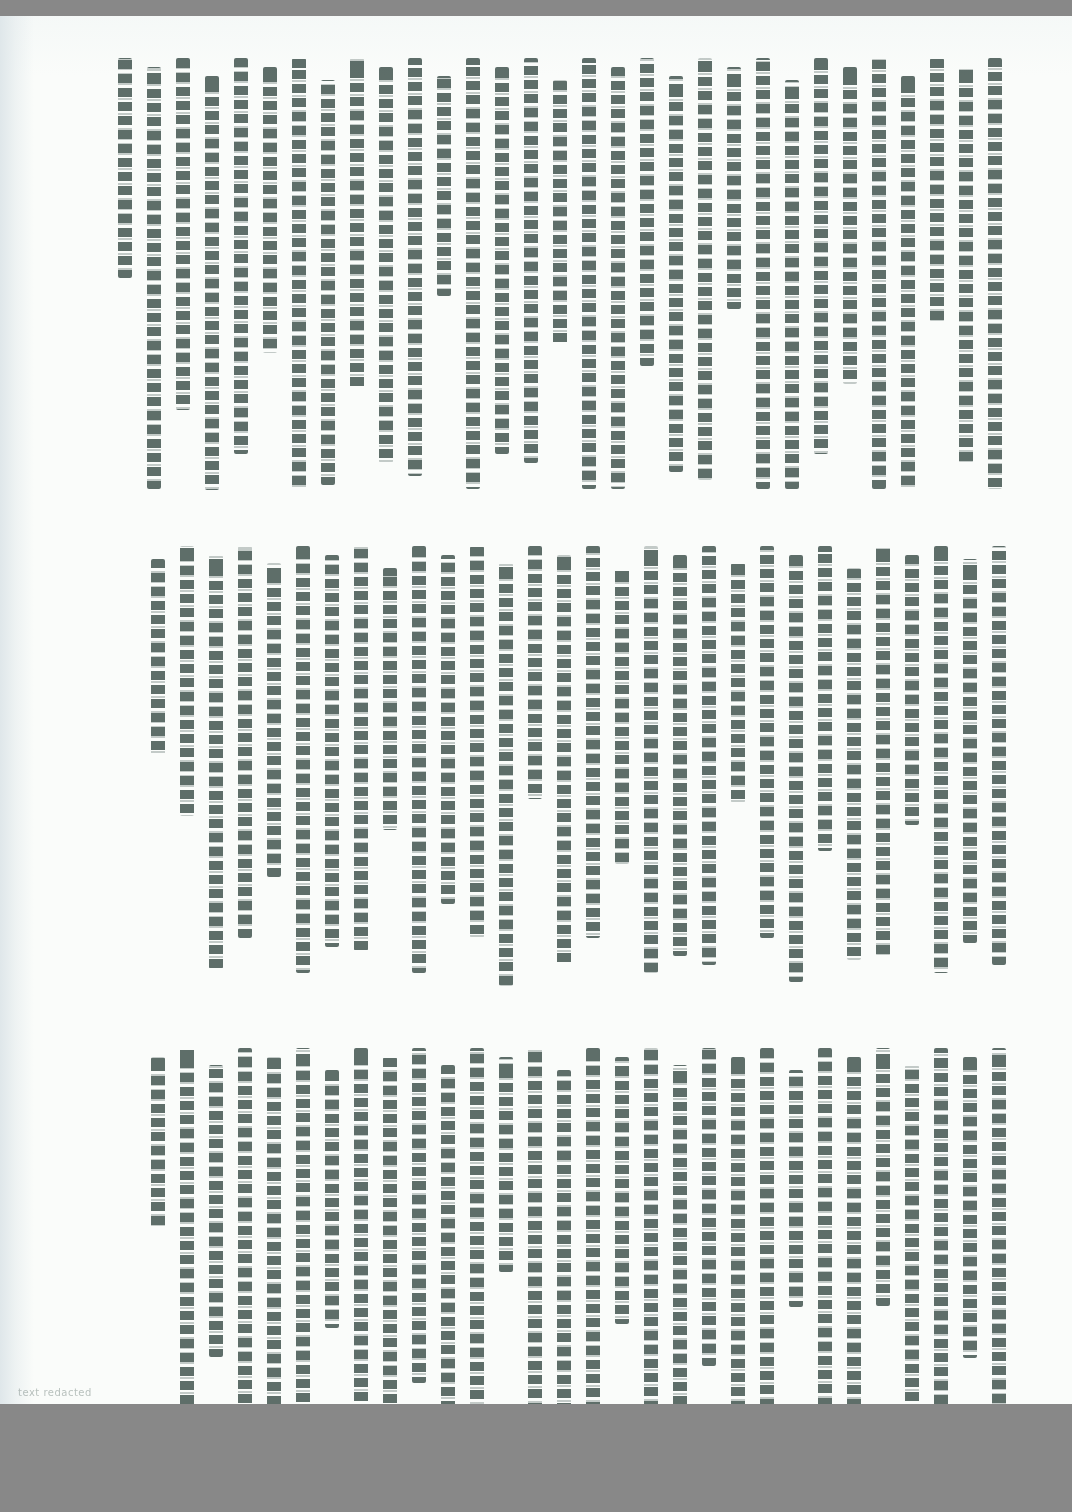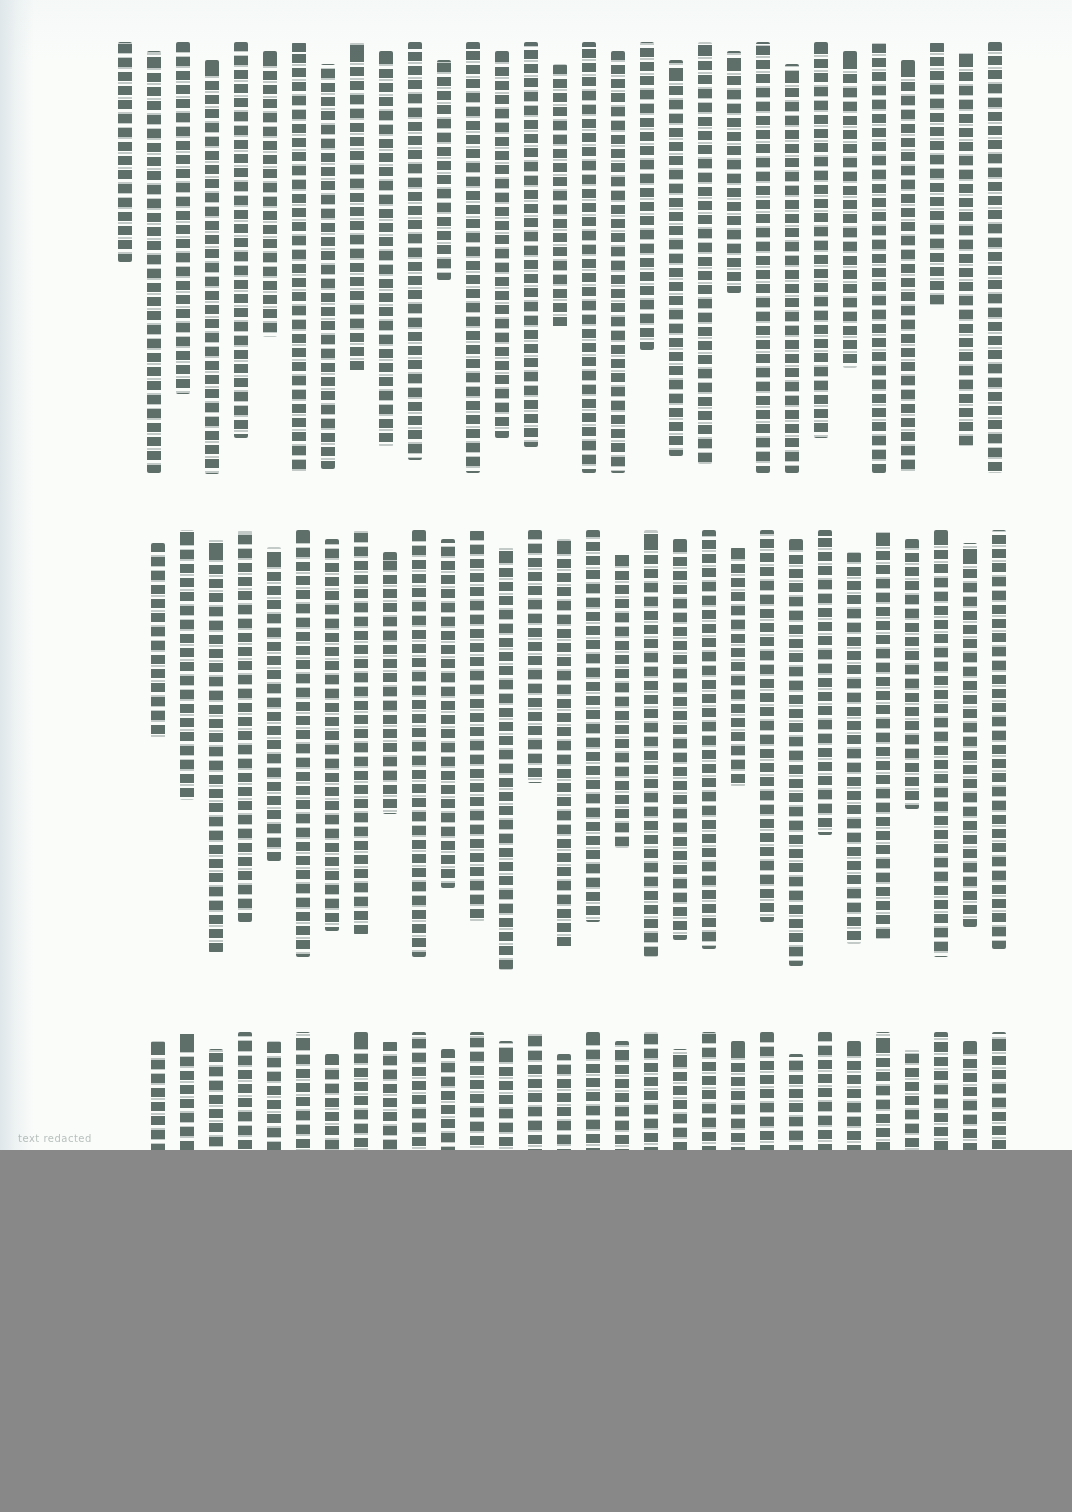--- a/index.html
+++ b/index.html
@@ -1,17 +1,17 @@
 <!DOCTYPE html>
 <html style="--paper: #fafcfa; --edge: #dfe7ea; --ink: #3c4f4a;"><head>
 <meta charset="utf-8">
 <style>
   html,body{margin:0;padding:0;background:#888;}
   .stage{
-    position:relative;width:1072px;height:1150px;margin:0 auto;
+    position:relative;width:1072px;height:1388px;margin:16px auto;
     background:var(--paper,#fafcfa);
     overflow:hidden;
     font-family:"DejaVu Sans",sans-serif;
   }
   
   .stage::before{
     content:"";position:absolute;inset:0;
     background:linear-gradient(90deg, var(--edge,#dfe7ea) 0px, rgba(223,231,234,0.45) 16px, rgba(223,231,234,0.0) 34px),
                linear-gradient(180deg, rgba(230,238,240,0.25), rgba(255,255,255,0) 60px);
     pointer-events:none;

